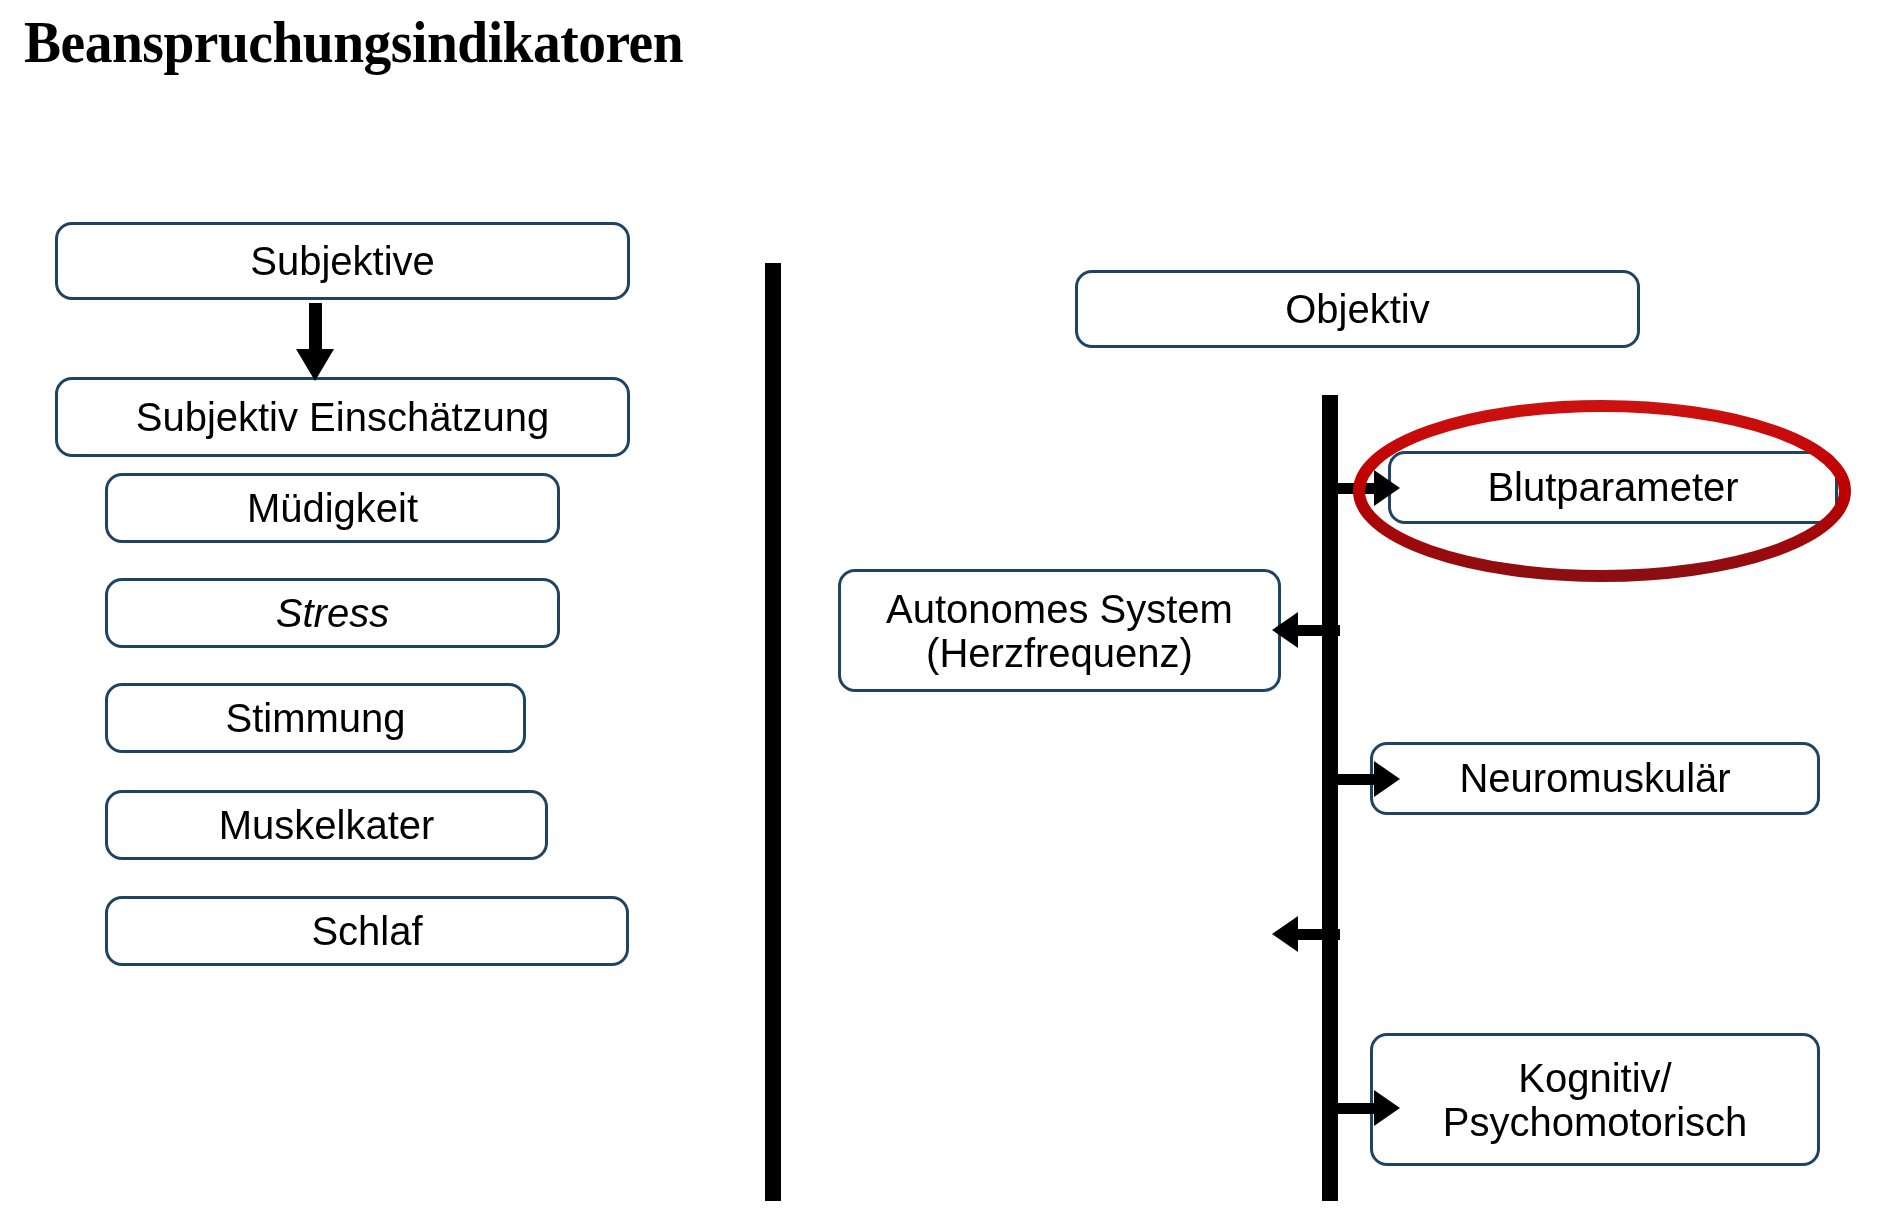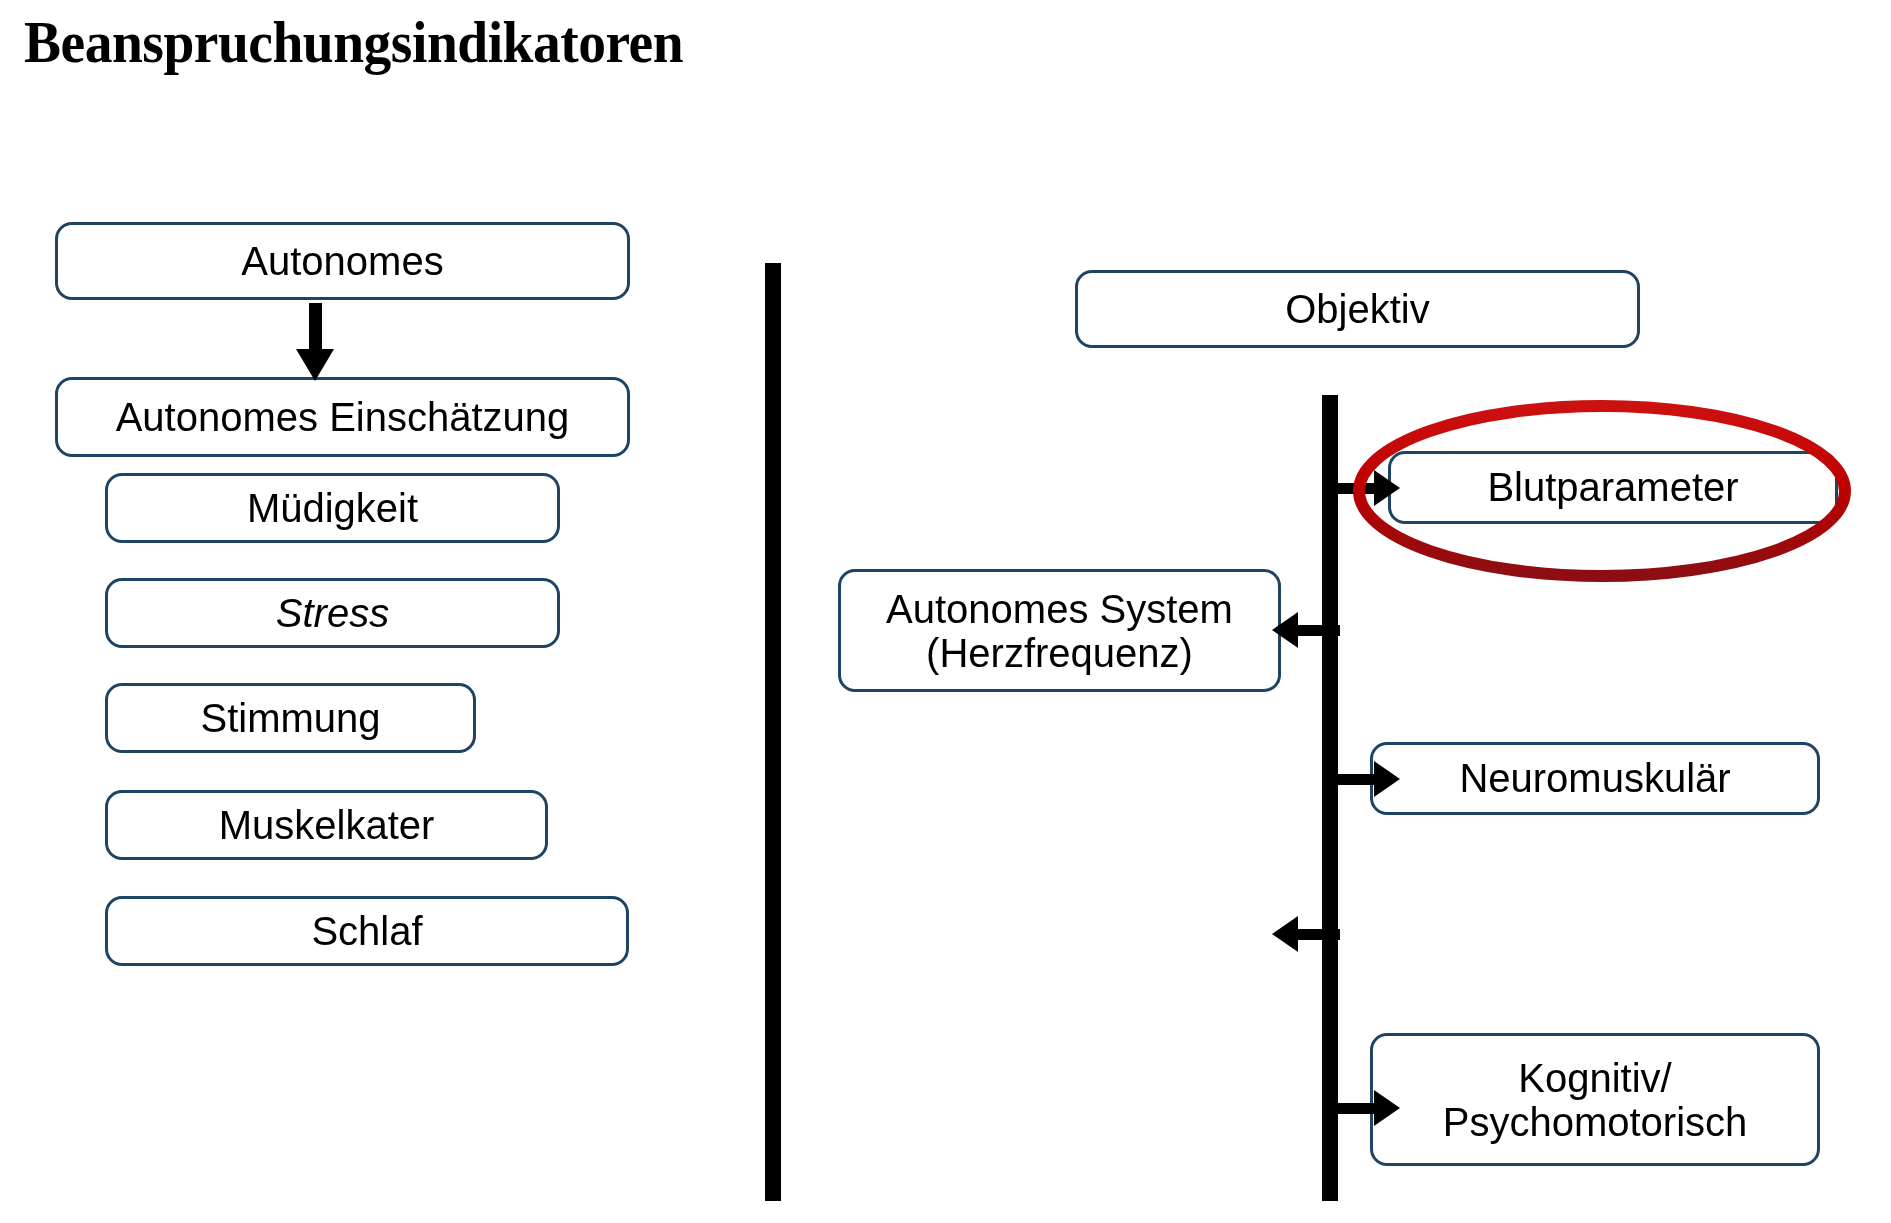--- a/index.html
+++ b/index.html
@@ -126,41 +126,41 @@
   .highlight-ellipse svg { display: block; overflow: visible; }
 </style>
 </head>
 <body>
 
 <div id="slide">
 
   <div class="slide-title">Beanspruchungsindikatoren</div>
 
   <div class="node" style="left:55px; top:222px; width:575px; height:78px;">
-    <span>Autonomes</span>
+    <span>Subjektive</span>
   </div>
 
   <div class="arrow-down" style="left:295px; top:303px; width:40px; height:78px;">
     <div class="shaft" style="height:50px;"></div>
     <div class="head"></div>
   </div>
 
   <div class="node" style="left:55px; top:377px; width:575px; height:80px;">
-    <span>Autonomes Einschätzung</span>
+    <span>Subjektiv Einschätzung</span>
   </div>
 
   <div class="node" style="left:105px; top:473px; width:455px; height:70px;">
     <span>Müdigkeit</span>
   </div>
 
   <div class="node" style="left:105px; top:578px; width:455px; height:70px;font-style:italic;">
     <span>Stress</span>
   </div>
 
-  <div class="node" style="left:105px; top:683px; width:371px; height:70px;">
+  <div class="node" style="left:105px; top:683px; width:421px; height:70px;">
     <span>Stimmung</span>
   </div>
 
   <div class="node" style="left:105px; top:790px; width:443px; height:70px;">
     <span>Muskelkater</span>
   </div>
 
   <div class="node" style="left:105px; top:896px; width:524px; height:70px;text-align:right;">
     <span>Schlaf</span>
   </div>

